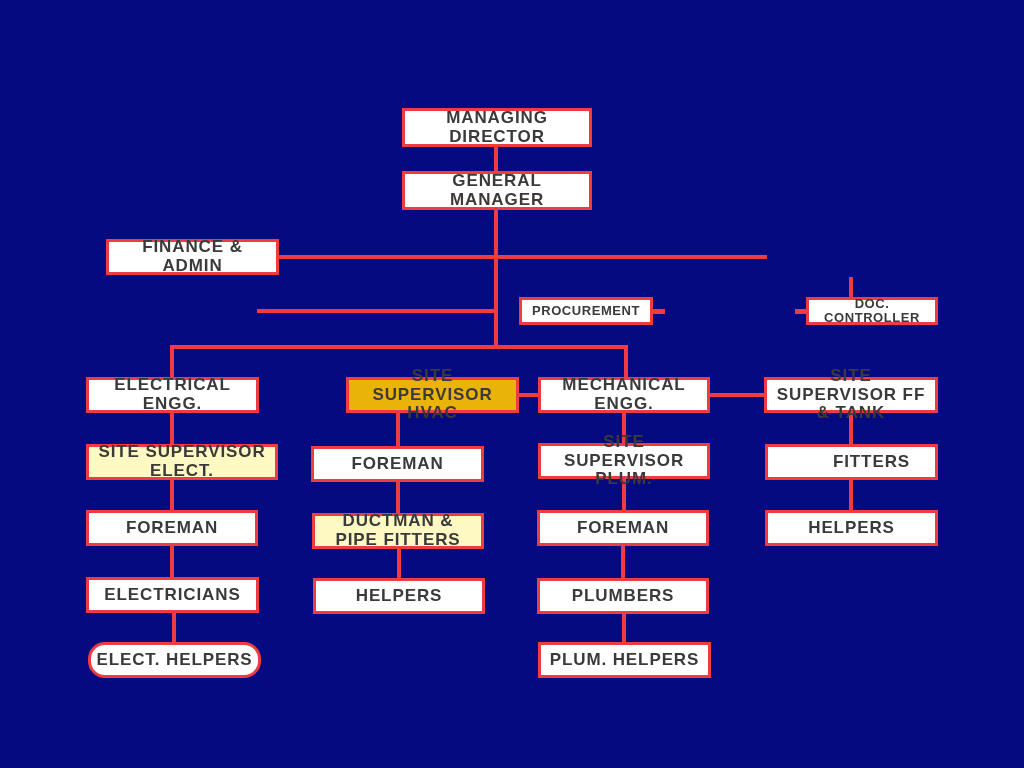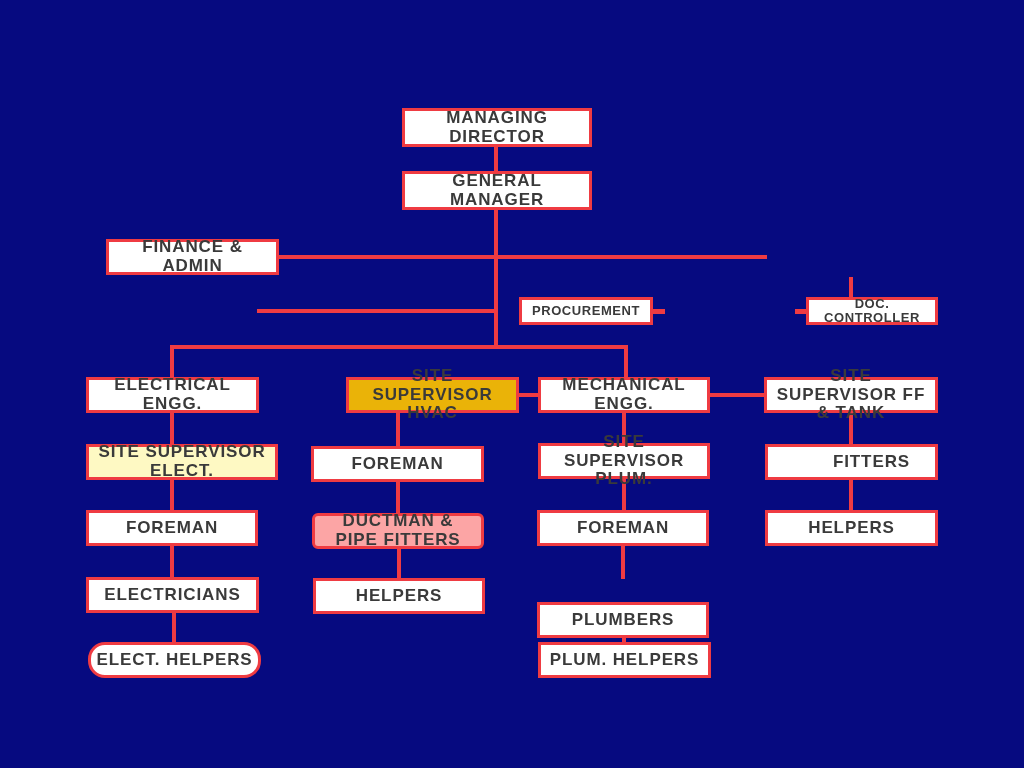--- a/index.html
+++ b/index.html
@@ -83,21 +83,21 @@
     <div class="node small" style="left: 806px; top: 297px; width: 132px; height: 28px; border-color: rgb(239, 59, 66); background: rgb(255, 255, 255); color: rgb(58, 58, 58);">DOC. CONTROLLER</div>
     <div class="node" style="left: 86px; top: 377px; width: 173px; height: 36px; border-color: rgb(239, 59, 66); background: rgb(255, 255, 255); color: rgb(58, 58, 58);">ELECTRICAL ENGG.</div>
     <div class="node" style="left: 312px; top: 377px; width: 173px; height: 36px; border-color: rgb(239, 59, 66); background: #eab308; color: rgb(58, 58, 58); margin-left: 34px;">SITE SUPERVISOR HVAC</div>
     <div class="node" style="left: 538px; top: 377px; width: 172px; height: 36px; border-color: rgb(239, 59, 66); background: rgb(255, 255, 255); color: rgb(58, 58, 58);">MECHANICAL ENGG.</div>
     <div class="node" style="left: 764px; top: 377px; width: 174px; height: 36px; border-color: rgb(239, 59, 66); background: rgb(255, 255, 255); color: rgb(58, 58, 58);">SITE SUPERVISOR FF &amp; TANK</div>
     <div class="node" style="left: 86px; top: 444px; width: 192px; height: 36px; border-color: rgb(239, 59, 66); background: #fef9c3; color: rgb(58, 58, 58);">SITE SUPERVISOR ELECT.</div>
     <div class="node" style="left: 311px; top: 446px; width: 173px; height: 36px; border-color: rgb(239, 59, 66); background: rgb(255, 255, 255); color: rgb(58, 58, 58);">FOREMAN</div>
     <div class="node" style="left: 538px; top: 443px; width: 172px; height: 36px; border-color: rgb(239, 59, 66); background: rgb(255, 255, 255); color: rgb(58, 58, 58);">SITE SUPERVISOR PLUM.</div>
     <div class="node" style="left: 765px; top: 444px; width: 173px; height: 36px; border-color: rgb(239, 59, 66); background: rgb(255, 255, 255); color: rgb(58, 58, 58); padding-left: 44px;">FITTERS</div>
     <div class="node" style="left: 86px; top: 510px; width: 172px; height: 36px; border-color: rgb(239, 59, 66); background: rgb(255, 255, 255); color: rgb(58, 58, 58);">FOREMAN</div>
-    <div class="node" style="left: 312px; top: 513px; width: 172px; height: 36px; border-color: rgb(239, 59, 66); background: #fca5a5; color: rgb(58, 58, 58); border-radius: 6px;">DUCTMAN &amp; PIPE FITTERS</div>
+    <div class="node" style="left: 312px; top: 513px; width: 172px; height: 36px; border-color: rgb(239, 59, 66); background: #fef9c3; color: rgb(58, 58, 58);">DUCTMAN &amp; PIPE FITTERS</div>
     <div class="node" style="left: 537px; top: 510px; width: 172px; height: 36px; border-color: rgb(239, 59, 66); background: rgb(255, 255, 255); color: rgb(58, 58, 58);">FOREMAN</div>
     <div class="node" style="left: 765px; top: 510px; width: 173px; height: 36px; border-color: rgb(239, 59, 66); background: rgb(255, 255, 255); color: rgb(58, 58, 58);">HELPERS</div>
     <div class="node" style="left: 86px; top: 577px; width: 173px; height: 36px; border-color: rgb(239, 59, 66); background: rgb(255, 255, 255); color: rgb(58, 58, 58);">ELECTRICIANS</div>
     <div class="node" style="left: 313px; top: 578px; width: 172px; height: 36px; border-color: rgb(239, 59, 66); background: rgb(255, 255, 255); color: rgb(58, 58, 58);">HELPERS</div>
-    <div class="node" style="left: 537px; top: 578px; width: 172px; height: 36px; border-color: rgb(239, 59, 66); background: rgb(255, 255, 255); color: rgb(58, 58, 58); margin-top: 24px;">PLUMBERS</div>
+    <div class="node" style="left: 537px; top: 578px; width: 172px; height: 36px; border-color: rgb(239, 59, 66); background: rgb(255, 255, 255); color: rgb(58, 58, 58);">PLUMBERS</div>
     <div class="node" style="left: 88px; top: 642px; width: 173px; height: 36px; border-color: rgb(239, 59, 66); background: rgb(255, 255, 255); color: rgb(58, 58, 58); border-radius: 17px;">ELECT. HELPERS</div>
     <div class="node" style="left: 538px; top: 642px; width: 173px; height: 36px; border-color: rgb(239, 59, 66); background: rgb(255, 255, 255); color: rgb(58, 58, 58);">PLUM. HELPERS</div>
   </div>
 
 </body></html>

